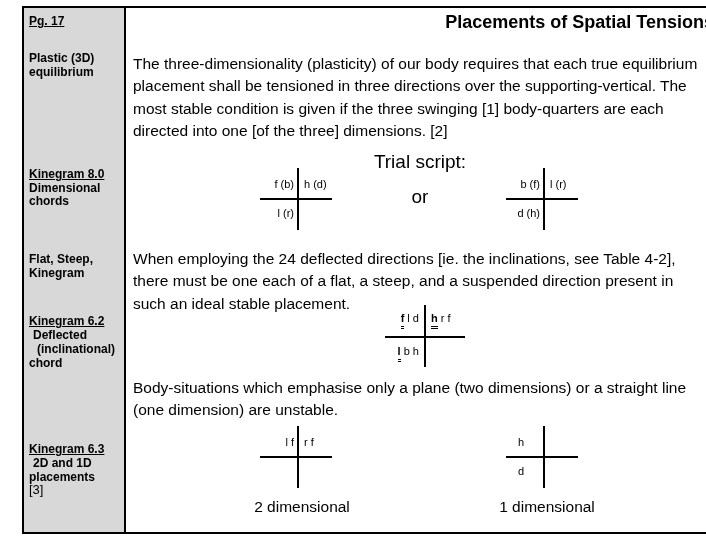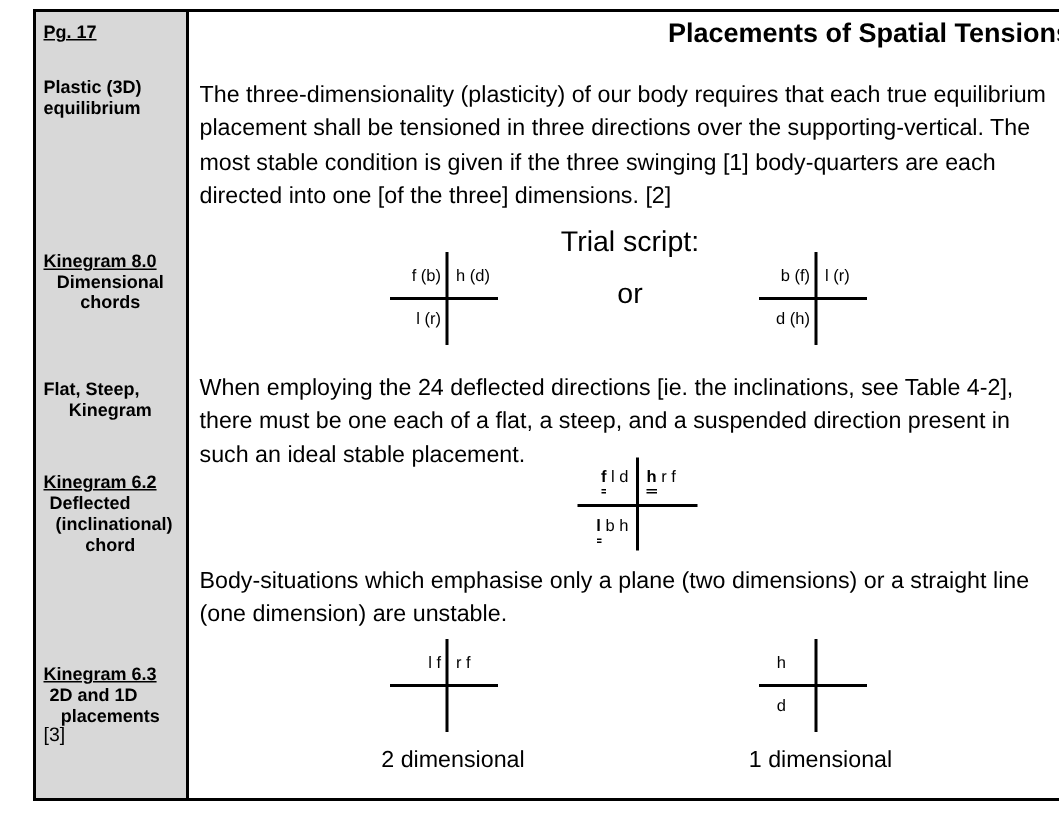--- a/index.html
+++ b/index.html
@@ -13,21 +13,21 @@
     border:2px solid #000; display:flex; background:#fff;
   }
   
   .sidebar {
     position:relative; width:100px; flex:0 0 100px;
     background:#d8d8d8; border-right:2px solid #000;
     font-size:12px; font-weight:bold; line-height:13px;
   }
   .sl { position:absolute; left:5px; right:6px; white-space:nowrap; }
   .sl.u  { text-decoration:underline; }
-  .sl.ar { text-align:center; }
+  .sl.ar { text-align:left; }
   .sl.ind1 { left:9px; }
   .sl.ind2 { left:13px; }
   .sl.fn { font-weight:normal; font-size:13px; }
   
   .main { position:relative; flex:1; background:#fff; }
   .title {
     position:absolute; top:4px; left:0; width:100%;
     text-align:right; font-size:18px; font-weight:bold;
   }
   .para {

